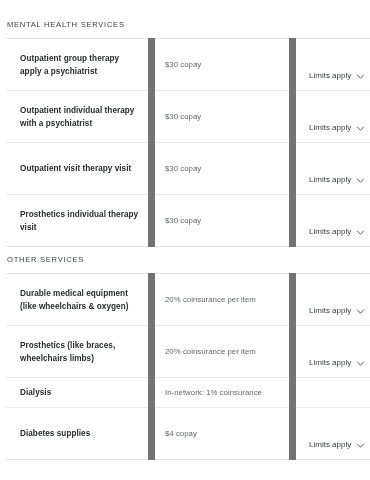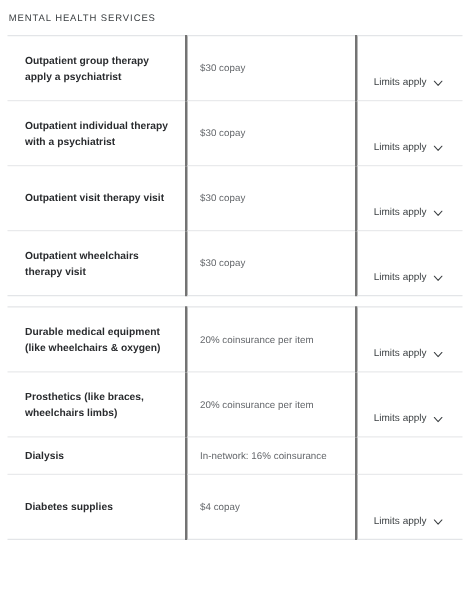--- a/index.html
+++ b/index.html
@@ -29,21 +29,21 @@
     font-size: 7.6px;
     letter-spacing: 0.72px;
     color: #3c4043;
     text-transform: uppercase;
     font-weight: 400;
     padding: 0 0 0 1px;
     line-height: 10px;
     white-space: nowrap;
   }
   .section-block { margin: 0; }
-  .section-block.first .section-header { padding-top: 10px; }
+  .section-block.first .section-header { padding-top: 20px; }
   .section-block .section-header { padding-top: 8px; }
 
   
   .benefit-table {
     width: 358px;
     border-collapse: collapse;
     table-layout: fixed;
     margin-top: 8px;
     border-top: 1px solid #e3e5e8;
     border-bottom: 1px solid #e3e5e8;
@@ -86,21 +86,21 @@
     font-weight: 400;
     line-height: 12px;
     color: #3c4043;
     border-left: 1px solid #e9eaec;
     white-space: nowrap;
   }
 
   
   .benefit-table td.col-cost,
   .benefit-table td.col-limits {
-    border-left: 2px solid #737373;
+    border-left: 7px solid #737373;
   }
 
   .limits-link {
     display: inline-flex;
     align-items: center;
     gap: 5px;
     cursor: pointer;
     color: #3c4043;
     margin-top: 23px;
   }
@@ -154,35 +154,36 @@
               <td class="col-limits"><span class="limits-link">
                   <span>Limits apply</span>
                   <span class="chevron">
                     <svg viewBox="0 0 10 10" width="9" height="9" aria-hidden="true">
                       <path d="M1.6 3.3 L5 7 L8.4 3.3" fill="none" stroke="#3c4043" stroke-width="0.9" stroke-linecap="round" stroke-linejoin="round"></path>
                     </svg>
                   </span>
                 </span></td>
             </tr>
             <tr>
-              <td class="col-service">Outpatient wheelchairs therapy visit</td>
+              <td class="col-service">Prosthetics individual therapy visit</td>
               <td class="col-cost">$30 copay</td>
               <td class="col-limits"><span class="limits-link">
                   <span>Limits apply</span>
                   <span class="chevron">
                     <svg viewBox="0 0 10 10" width="9" height="9" aria-hidden="true">
                       <path d="M1.6 3.3 L5 7 L8.4 3.3" fill="none" stroke="#3c4043" stroke-width="0.9" stroke-linecap="round" stroke-linejoin="round"></path>
                     </svg>
                   </span>
                 </span></td>
             </tr>
           </tbody>
         </table>
       </div>
       <div class="section-block">
+        <div class="section-header">OTHER SERVICES</div>
         <table class="benefit-table">
           <tbody>
             <tr>
               <td class="col-service">Durable medical equipment (like wheelchairs &amp; oxygen)</td>
               <td class="col-cost">20% coinsurance per item</td>
               <td class="col-limits"><span class="limits-link">
                   <span>Limits apply</span>
                   <span class="chevron">
                     <svg viewBox="0 0 10 10" width="9" height="9" aria-hidden="true">
                       <path d="M1.6 3.3 L5 7 L8.4 3.3" fill="none" stroke="#3c4043" stroke-width="0.9" stroke-linecap="round" stroke-linejoin="round"></path>
@@ -197,21 +198,21 @@
                   <span>Limits apply</span>
                   <span class="chevron">
                     <svg viewBox="0 0 10 10" width="9" height="9" aria-hidden="true">
                       <path d="M1.6 3.3 L5 7 L8.4 3.3" fill="none" stroke="#3c4043" stroke-width="0.9" stroke-linecap="round" stroke-linejoin="round"></path>
                     </svg>
                   </span>
                 </span></td>
             </tr>
             <tr>
               <td class="col-service">Dialysis</td>
-              <td class="col-cost">In-network:  16% coinsurance</td>
+              <td class="col-cost">In-network:  1% coinsurance</td>
               <td class="col-limits empty-cell"></td>
             </tr>
             <tr>
               <td class="col-service">Diabetes supplies</td>
               <td class="col-cost">$4 copay</td>
               <td class="col-limits"><span class="limits-link">
                   <span>Limits apply</span>
                   <span class="chevron">
                     <svg viewBox="0 0 10 10" width="9" height="9" aria-hidden="true">
                       <path d="M1.6 3.3 L5 7 L8.4 3.3" fill="none" stroke="#3c4043" stroke-width="0.9" stroke-linecap="round" stroke-linejoin="round"></path>

